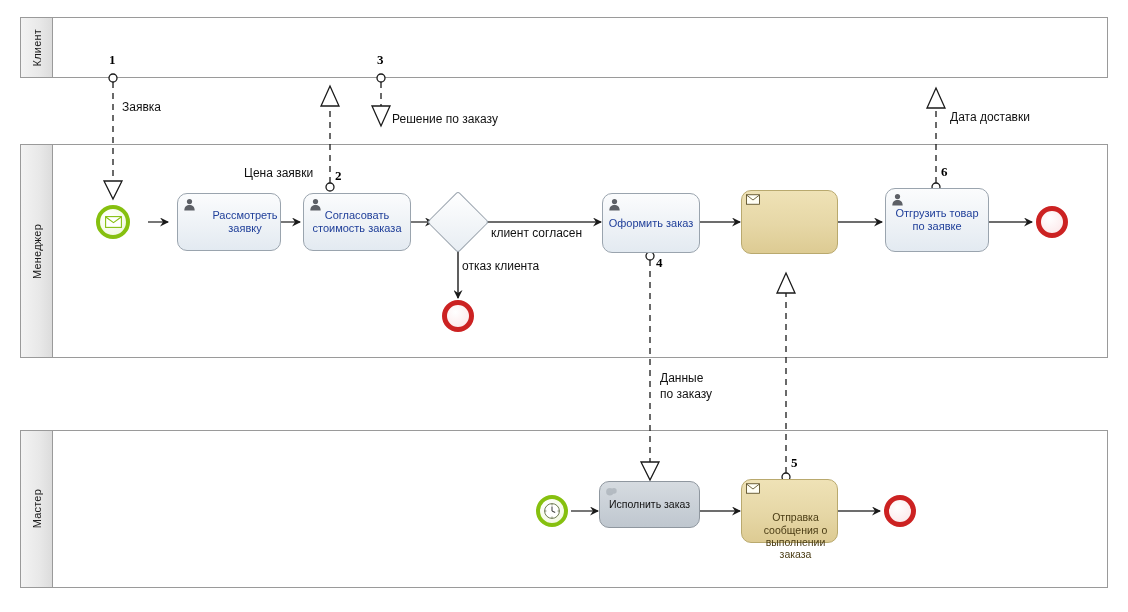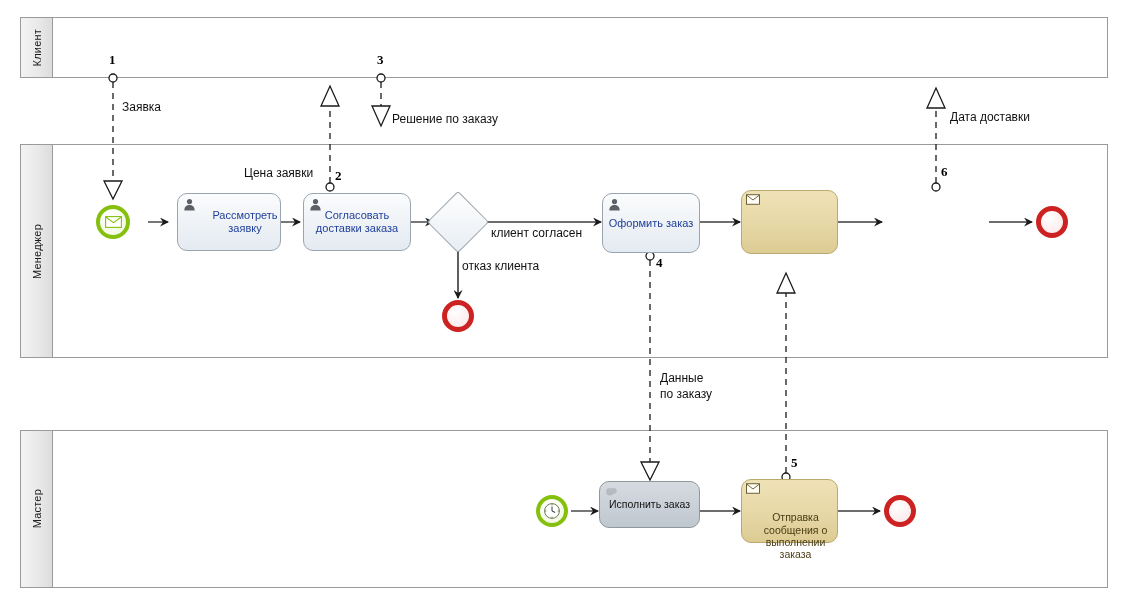--- a/index.html
+++ b/index.html
@@ -231,40 +231,47 @@
       <path d="M1.6,15.5 C1.6,10.7 4.6,8.6 8,8.6 C11.4,8.6 14.4,10.7 14.4,15.5 Z" fill="#5d6066"></path>
     </svg>
     <span class="task-label">Рассмотреть заявку</span>
   </div>
 
   <div class="task user" style="left:303px; top:193px; width:108px; height:58px;">
     <svg class="task-icon" viewBox="0 0 16 16">
       <circle cx="8" cy="4.4" r="3.2" fill="#5d6066"></circle>
       <path d="M1.6,15.5 C1.6,10.7 4.6,8.6 8,8.6 C11.4,8.6 14.4,10.7 14.4,15.5 Z" fill="#5d6066"></path>
     </svg>
-    <span class="task-label">Согласовать доставки заказа</span>
+    <span class="task-label">Согласовать стоимость заказа</span>
   </div>
 
   <div class="gateway" style="left:436px; top:200px;"></div>
 
   <div class="task user" style="left:602px; top:193px; width:98px; height:60px;">
     <svg class="task-icon" viewBox="0 0 16 16">
       <circle cx="8" cy="4.4" r="3.2" fill="#5d6066"></circle>
       <path d="M1.6,15.5 C1.6,10.7 4.6,8.6 8,8.6 C11.4,8.6 14.4,10.7 14.4,15.5 Z" fill="#5d6066"></path>
     </svg>
     <span class="task-label">Оформить заказ</span>
   </div>
 
   <div class="task message" style="left:741px; top:190px; width:97px; height:64px; padding-top:4px;">
     <svg class="task-icon" viewBox="0 0 16 12" style="top:3px; left:4px; width:14px; height:11px;">
       <rect x="0.6" y="0.6" width="14.8" height="10.8" fill="#fffef4" stroke="#4a3c14" stroke-width="0.9"></rect>
       <path d="M0.8,1 L8,6.6 L15.2,1" fill="none" stroke="#4a3c14" stroke-width="0.9"></path>
     </svg>
   </div>
 
+  <div class="task user" style="left:885px; top:188px; width:104px; height:64px;">
+    <svg class="task-icon" viewBox="0 0 16 16">
+      <circle cx="8" cy="4.4" r="3.2" fill="#5d6066"></circle>
+      <path d="M1.6,15.5 C1.6,10.7 4.6,8.6 8,8.6 C11.4,8.6 14.4,10.7 14.4,15.5 Z" fill="#5d6066"></path>
+    </svg>
+    <span class="task-label">Отгрузить товар по заявке</span>
+  </div>
 
   <div class="event end" style="left:1036px; top:206px;"></div>
 
   <div class="event end" style="left:442px; top:300px;"></div>
 
   <div class="event start-timer" style="left:536px; top:495px;">
     <svg width="18" height="18" viewBox="0 0 18 18">
       <circle cx="9" cy="9" r="7.4" fill="#ffffff" stroke="#6d7a52" stroke-width="1"></circle>
       <line x1="9" y1="1.8" x2="9" y2="3.4" stroke="#6d7a52" stroke-width="0.9"></line>
       <line x1="9" y1="14.6" x2="9" y2="16.2" stroke="#6d7a52" stroke-width="0.9"></line>

